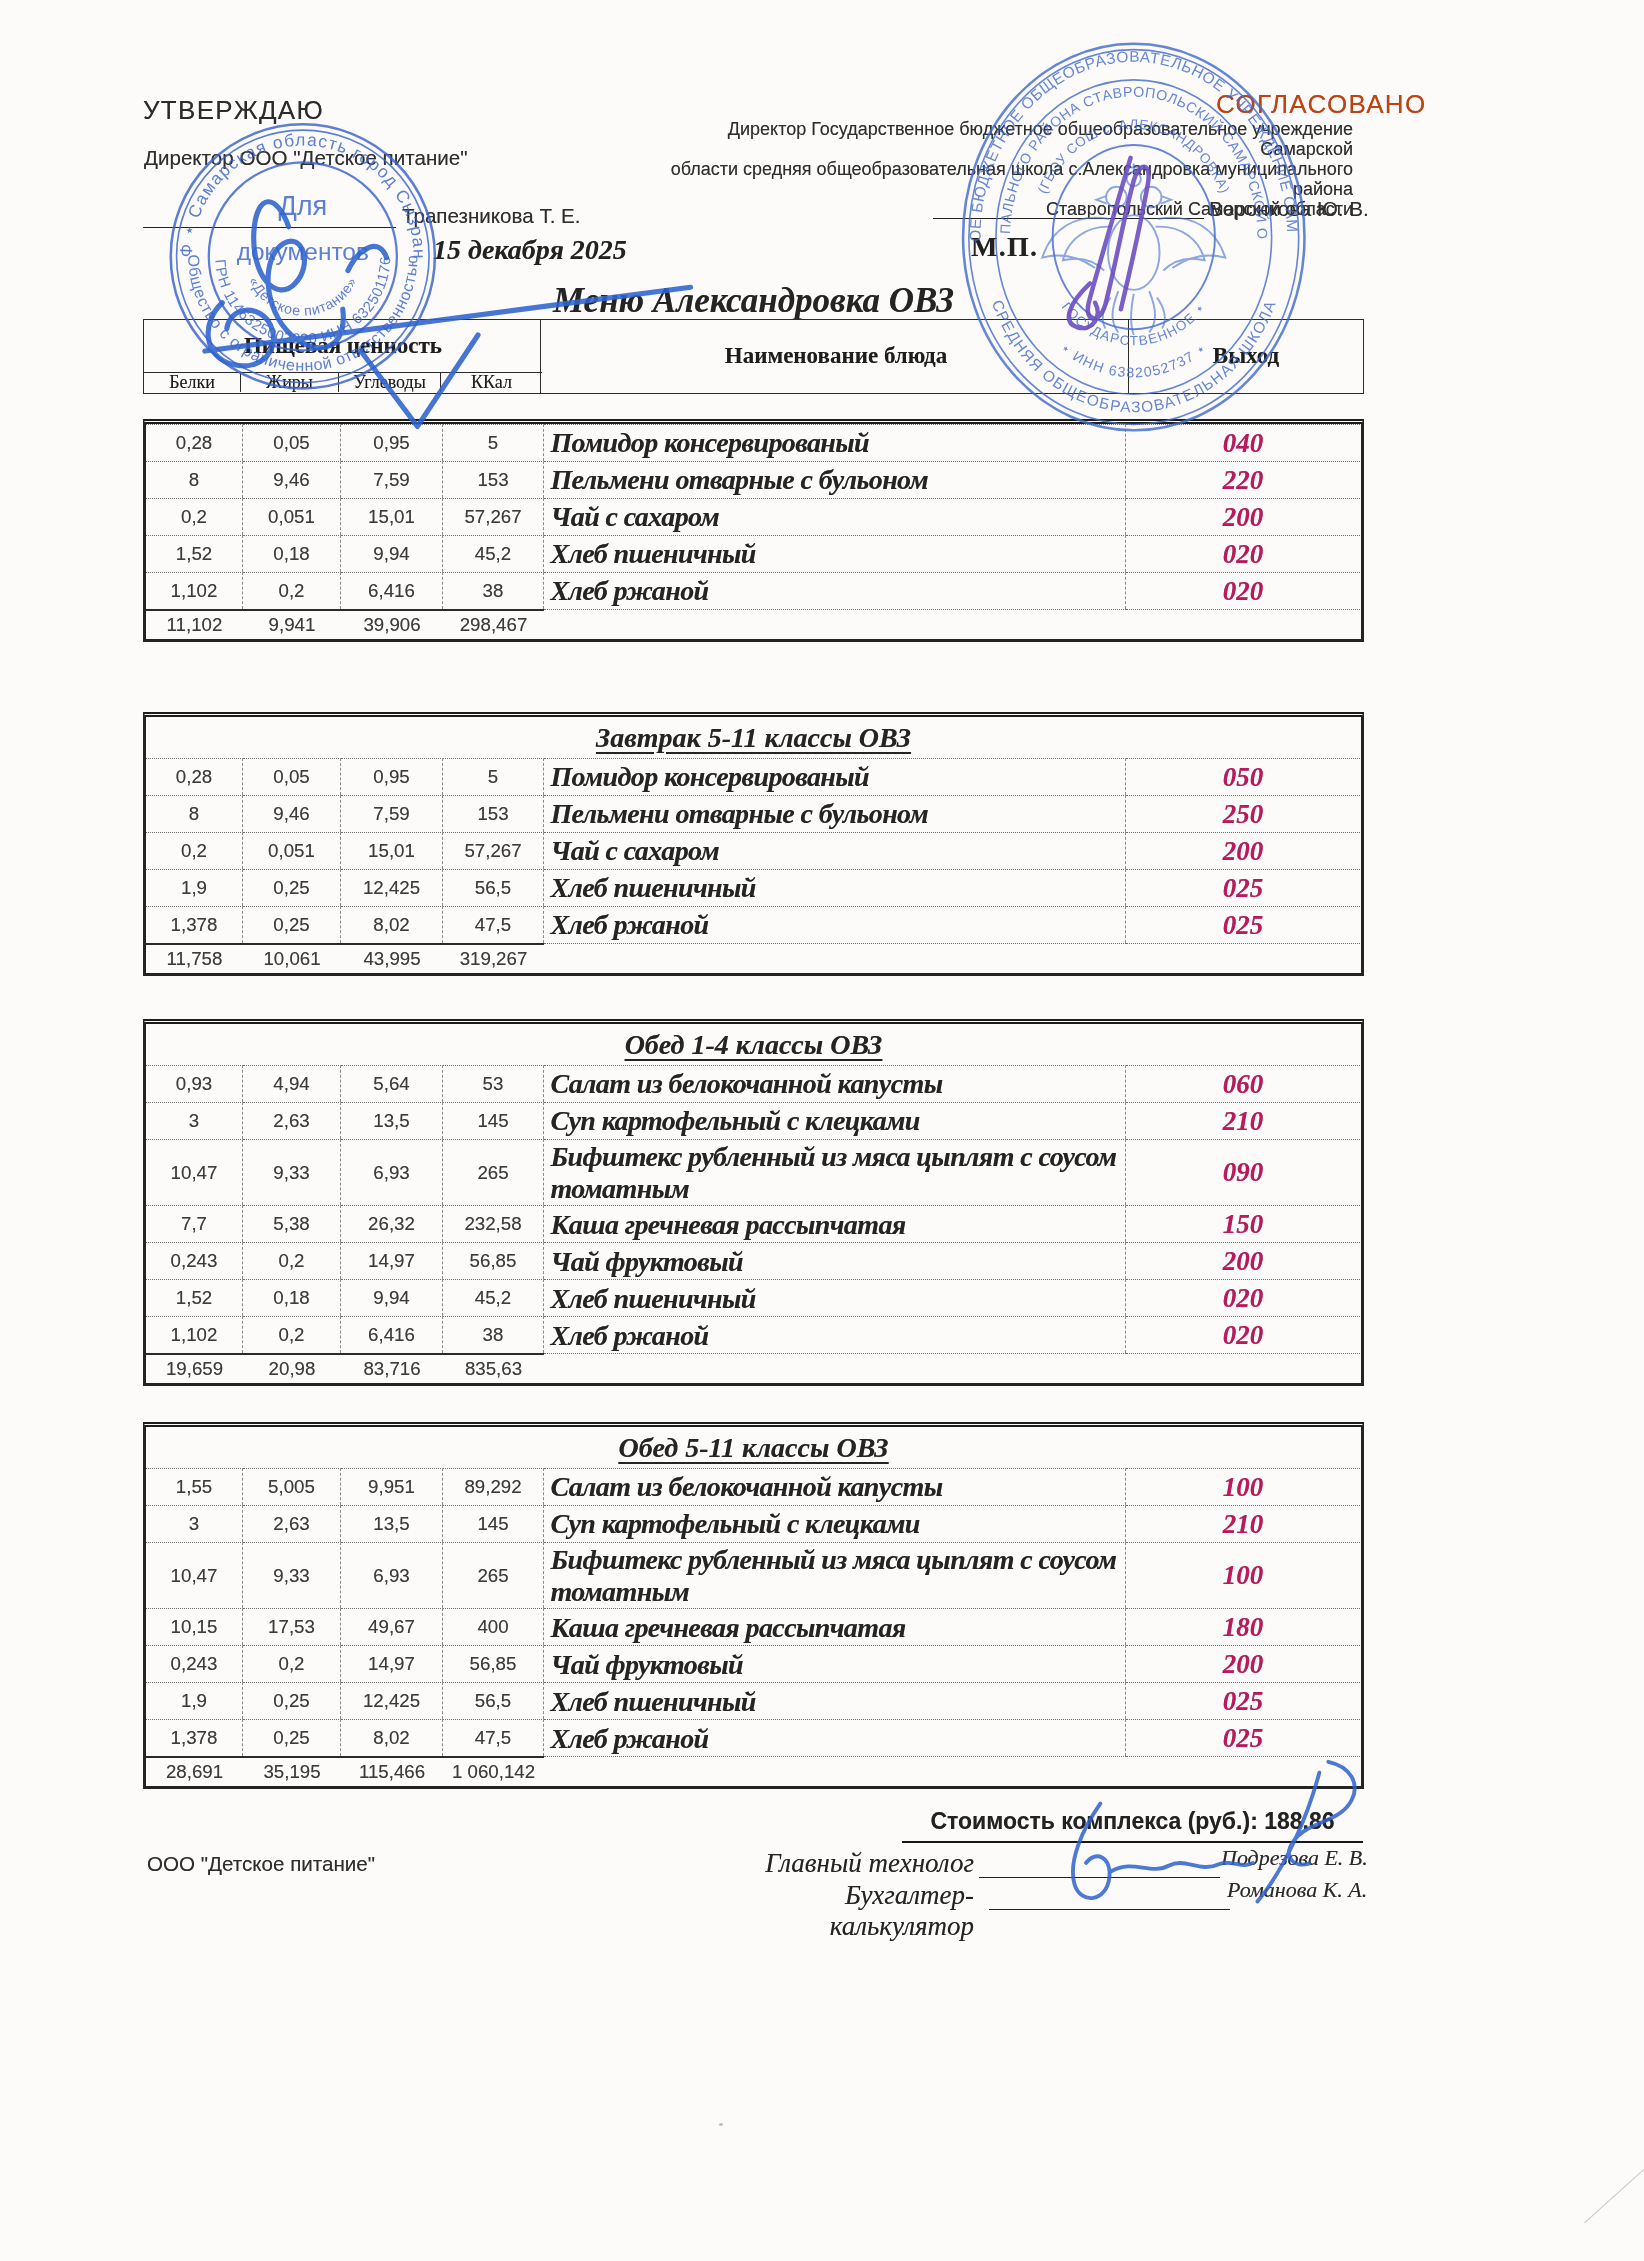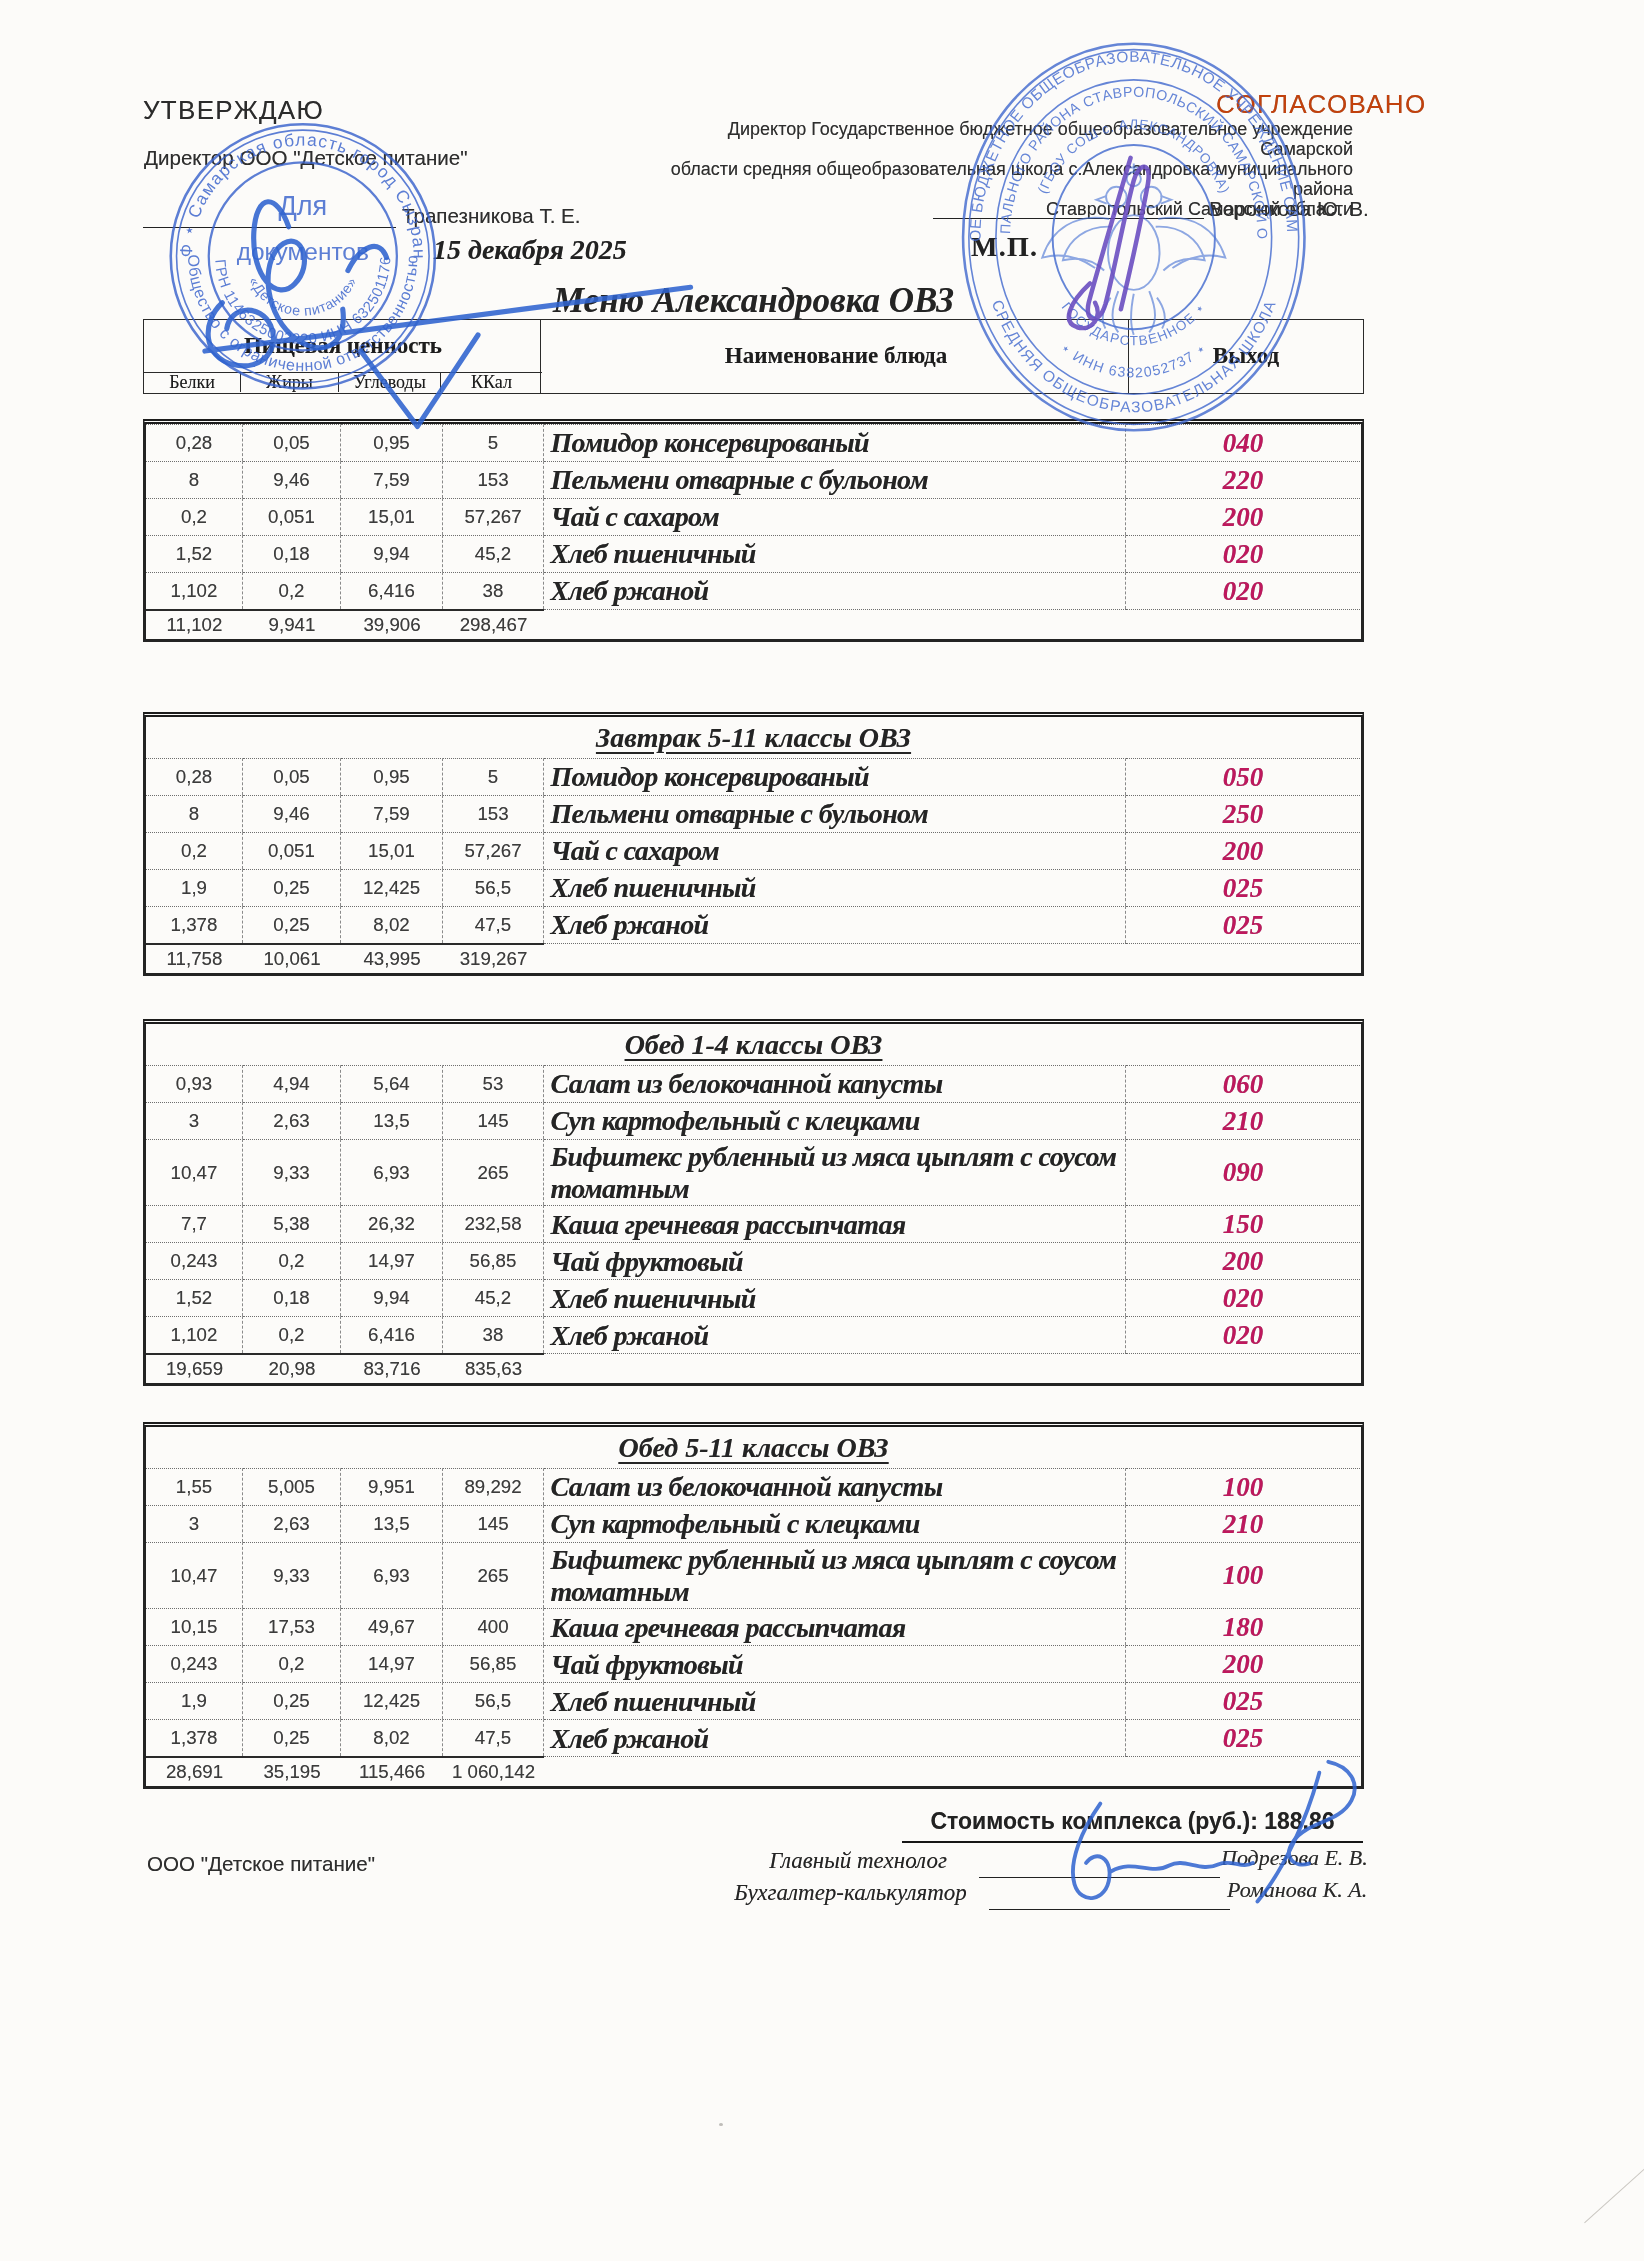--- a/index.html
+++ b/index.html
@@ -56,21 +56,21 @@
     font-weight:bold;font-style:italic;font-size:28px;line-height:1.12;color:#242424;letter-spacing:-0.6px;}
   .mcell.out{font-family:"Liberation Serif",serif;font-weight:bold;font-style:italic;font-size:27px;color:#be185d;}
   .mrow.totals .mcell{min-height:30px;border-right:none;align-items:flex-start;padding-top:2.6px;}
   .mrow.totals .tnum{border-top:2.6px solid #2a2a2a;font-size:18.7px;color:#3c3c3c;white-space:nowrap;}
   .mrow.totals .tempty{border-top:1.3px dotted #6e6e6e;}
 
   
   .cost-line{left:902px;top:1808px;width:461px;text-align:center;font-size:23px;font-weight:bold;color:#222;
     border-bottom:2.6px solid #161616;padding-bottom:6.4px;}
   .footer-org{left:147px;top:1852px;font-size:20.6px;color:#2e2e2e;}
-  .f-label{font-family:"Liberation Serif",serif;font-style:italic;font-size:23px;color:#242424;text-align:center;}
+  .f-label{font-family:"Liberation Serif",serif;font-style:italic;font-size:27px;color:#242424;text-align:right;}
   .tech-label{left:742px;top:1848px;width:232px;}
   .acct-label{left:727px;top:1880px;width:247px;}
   .f-line{border-top:1.9px solid #222;height:0;}
   .tech-line{left:979px;top:1877px;width:241px;}
   .acct-line{left:989px;top:1909px;width:241px;}
   .f-name{font-family:"Liberation Serif",serif;font-style:italic;font-size:22px;color:#2a2a2a;}
   .tech-name{left:1221px;top:1845px;}
   .acct-name{left:1227px;top:1877px;}
 
   .overlay{left:0;top:0;width:1644px;height:2261px;pointer-events:none;}

